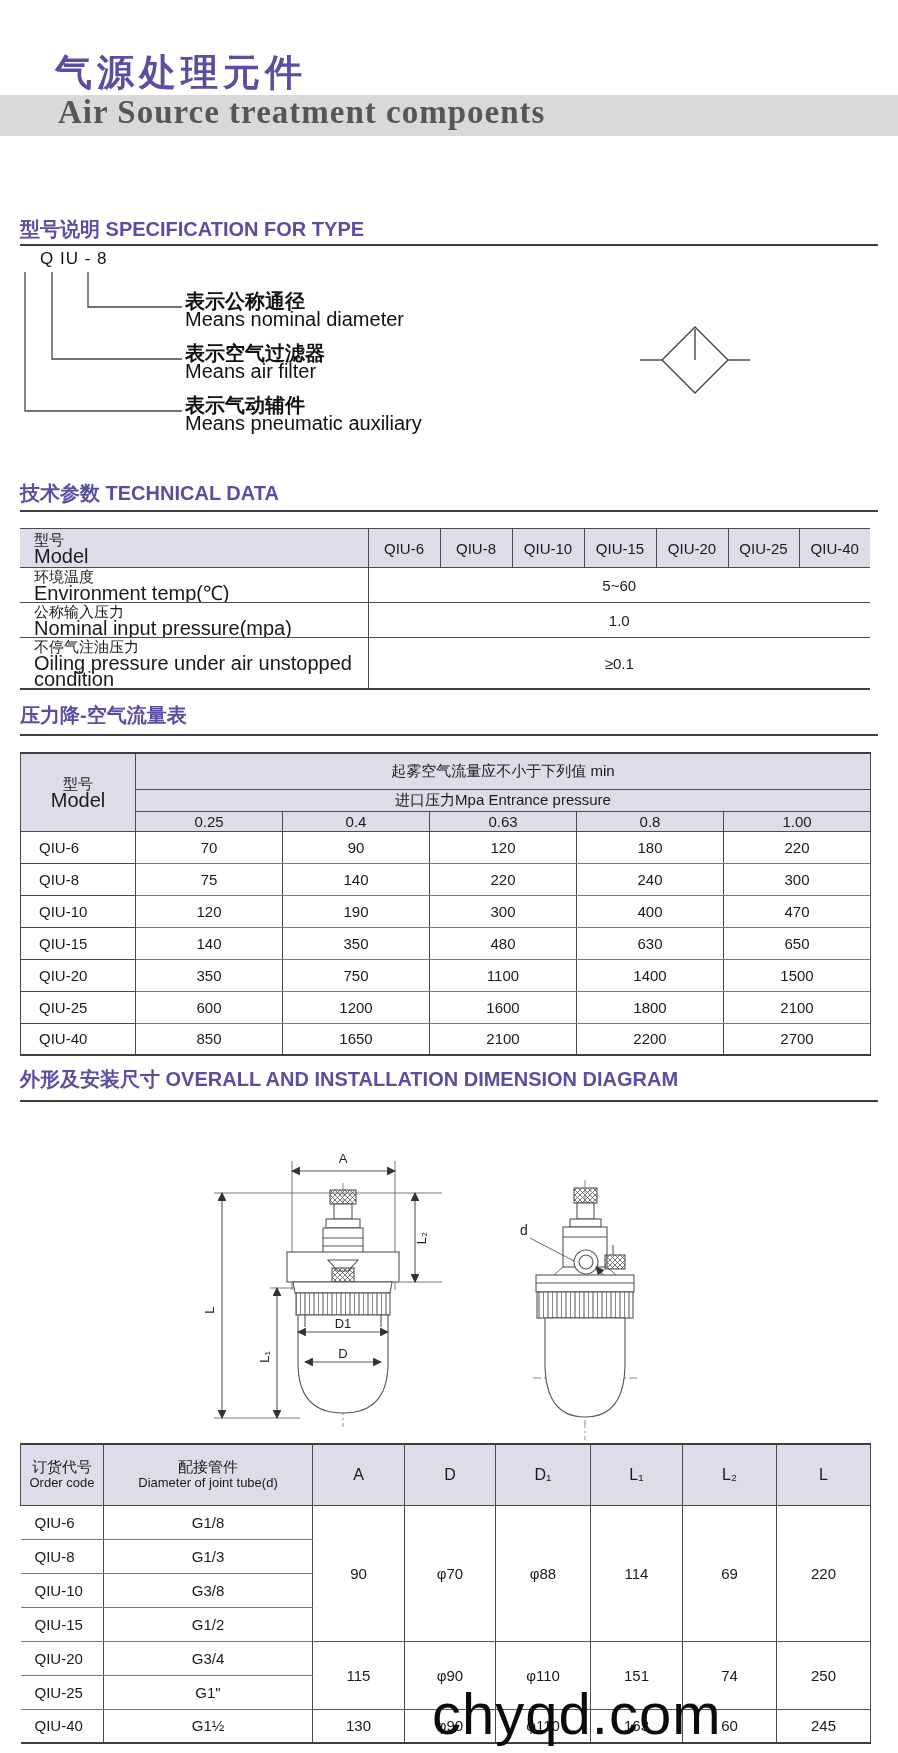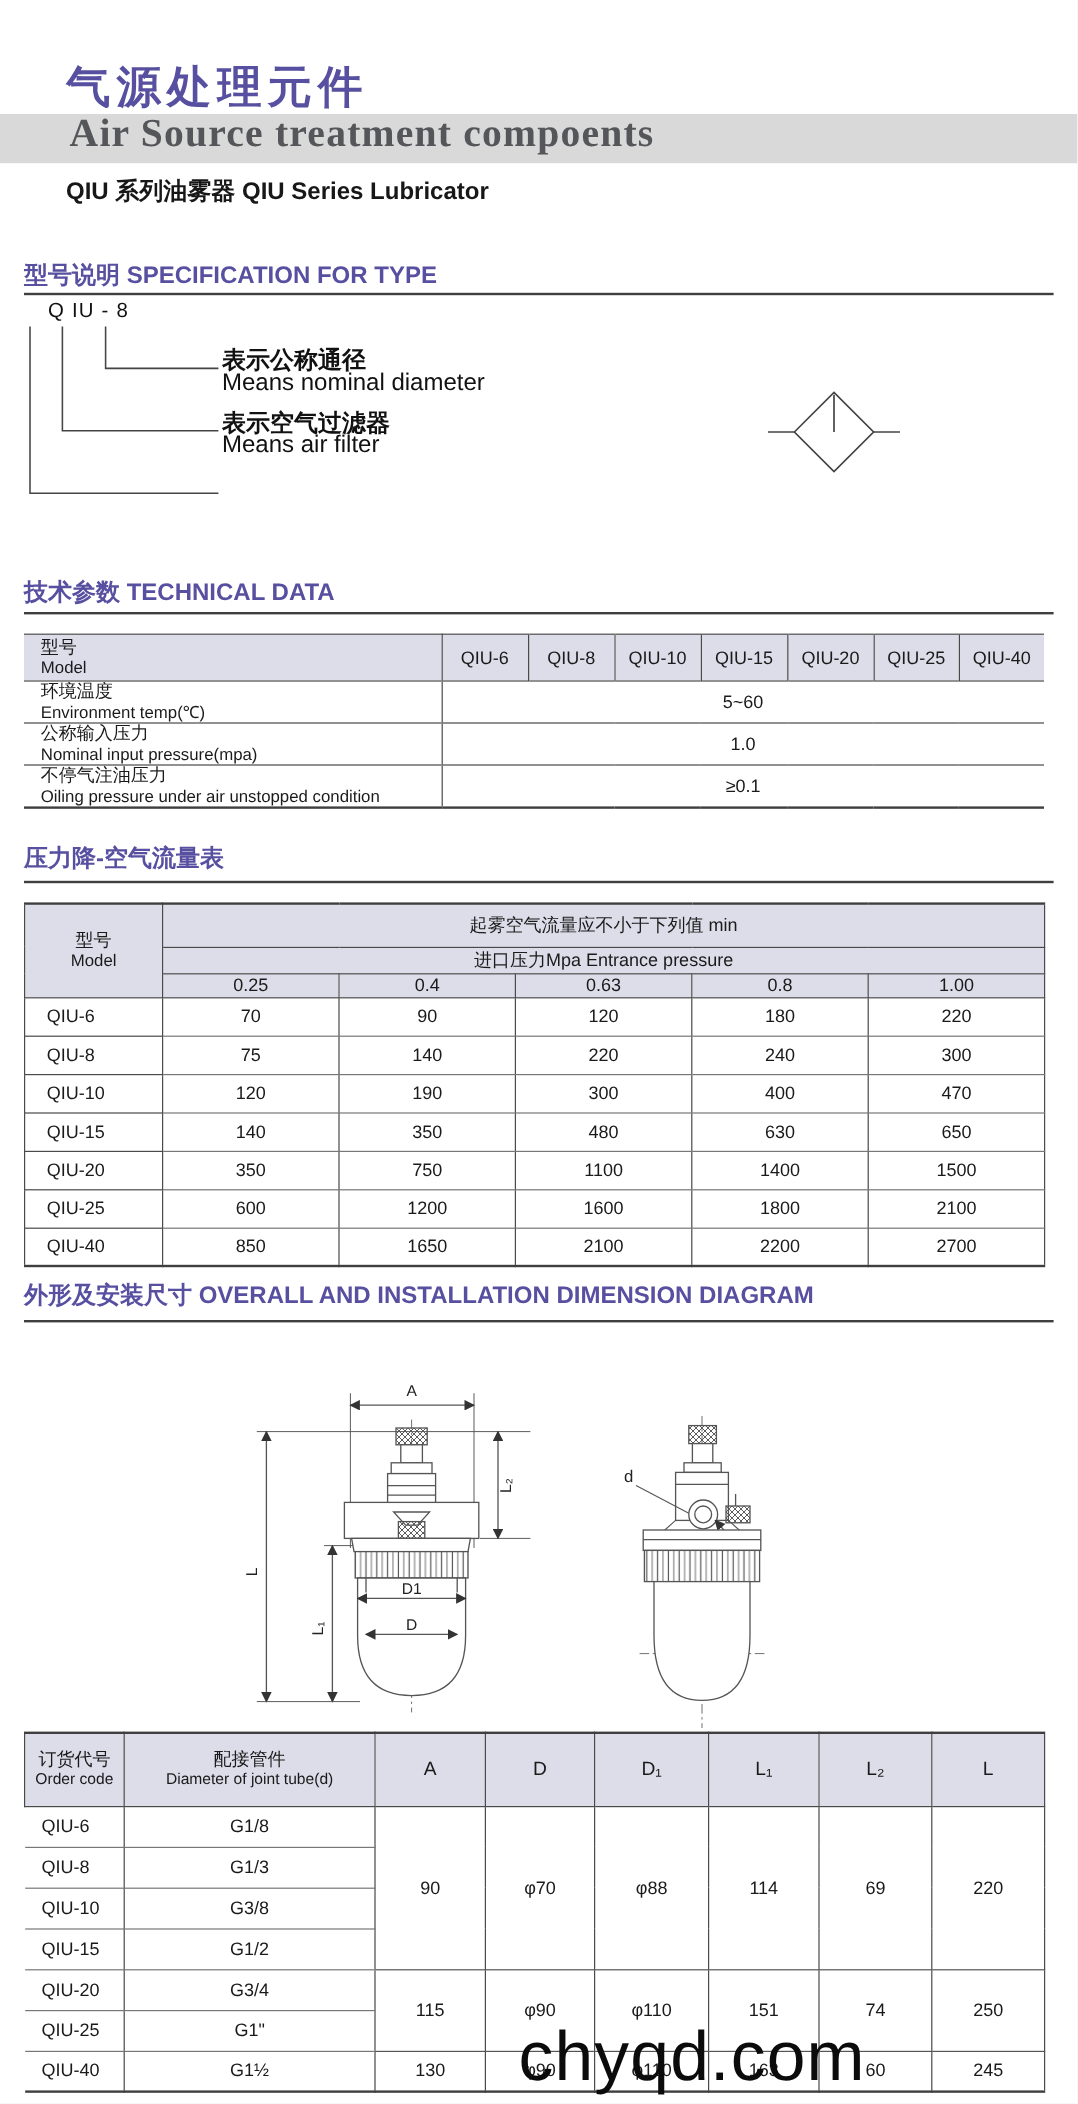--- a/index.html
+++ b/index.html
@@ -15,21 +15,21 @@
   .rule{position:absolute;left:20px;width:858px;height:0;border-top:2px solid #3f3f3f;}
   .spec-code{position:absolute;left:18px;top:249px;font-size:17px;color:#111;letter-spacing:1px;margin-left:22px;}
   .spec-label{position:absolute;left:185px;}
   .spec-label .cn{font-size:20px;font-weight:bold;color:#111;line-height:18px;}
   .spec-label .en{font-size:20px;color:#111;line-height:18px;}
   svg{position:absolute;}
   table{border-collapse:collapse;table-layout:fixed;position:absolute;background:#fff;}
   td,th{font-weight:normal;overflow:hidden;}
   .hdr{background:#dddce9;}
   .cn-line{font-size:15px;line-height:16px;}
-  .en-line{font-size:14px;line-height:16px;}
+  .en-line{font-size:20px;line-height:16px;}
   
   #tech-table{left:20px;top:528px;width:850px;}
   #tech-table th,#tech-table td{border-top:1px solid #4a4a4a;}
   #tech-table tr:last-child td{border-bottom:2px solid #3f3f3f;}
   #tech-table .lbl{text-align:left;padding-left:14px;border-right:1px solid #4a4a4a;}
   #tech-table .mod{font-size:15px;text-align:center;border-left:1px solid #4a4a4a;}
   #tech-table .val{text-align:center;font-size:15px;}
   
   #flow-table{left:20px;top:752px;width:850px;}
   #flow-table th,#flow-table td{border:1px solid #4a4a4a;font-size:15px;}
@@ -49,21 +49,20 @@
 </style>
 </head>
 <body>
 
 <div id="page">
 
   <div class="title-cn">气源处理元件</div>
   <div class="banner">
     <div class="banner-text">Air Source treatment compoents</div>
   </div>
-  <div class="subtitle">QIU 系列油雾器  QIU  Series Lubricator</div>
 
   <div class="sec-head" style="top:216px">型号说明 SPECIFICATION FOR TYPE</div>
   <div class="rule" style="top:244px"></div>
   <div class="spec-code">Q IU - 8</div>
 
   <svg width="898" height="230" style="left:0;top:246px" viewBox="0 0 898 230">
     <g stroke="#444" stroke-width="1.3" fill="none">
       <path d="M88,26 V61 H182"></path>
       <path d="M52,26 V113 H182"></path>
       <path d="M25,26 V165 H182"></path>
@@ -76,20 +75,24 @@
     </g>
   </svg>
 
   <div class="spec-label" style="top:292px">
     <div class="cn">表示公称通径</div>
     <div class="en">Means nominal diameter</div>
   </div>
   <div class="spec-label" style="top:344px">
     <div class="cn">表示空气过滤器</div>
     <div class="en">Means air filter</div>
+  </div>
+  <div class="spec-label" style="top:396px">
+    <div class="cn">表示气动辅件</div>
+    <div class="en">Means pneumatic auxiliary</div>
   </div>
 
   <div class="sec-head" style="top:480px">技术参数 TECHNICAL DATA</div>
   <div class="rule" style="top:510px"></div>
 
   <table id="tech-table">
     <colgroup>
         <col style="width:348px">
         <col style="width:72px">
         <col style="width:72px">

